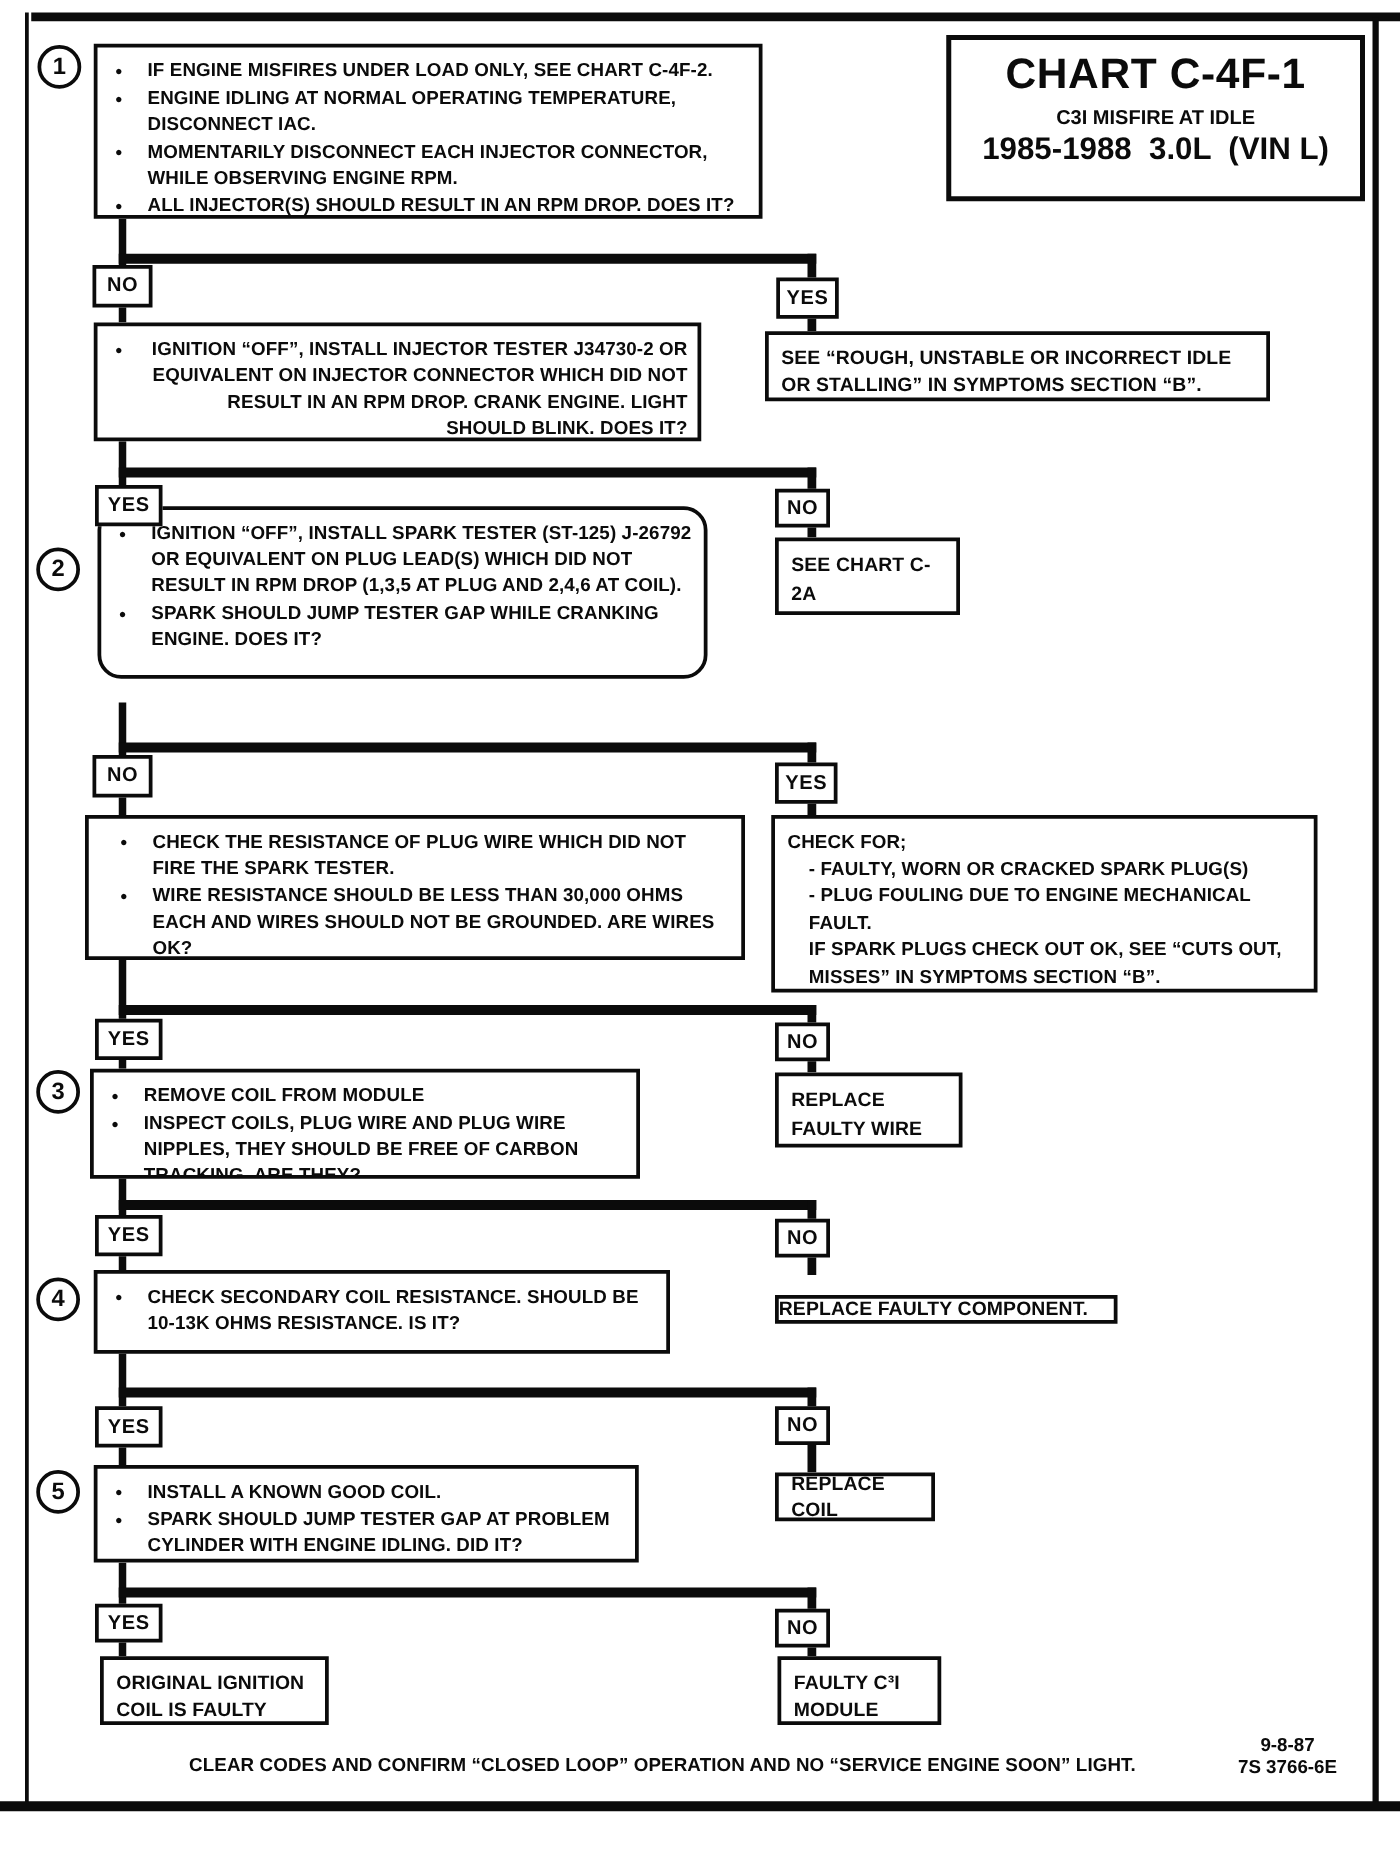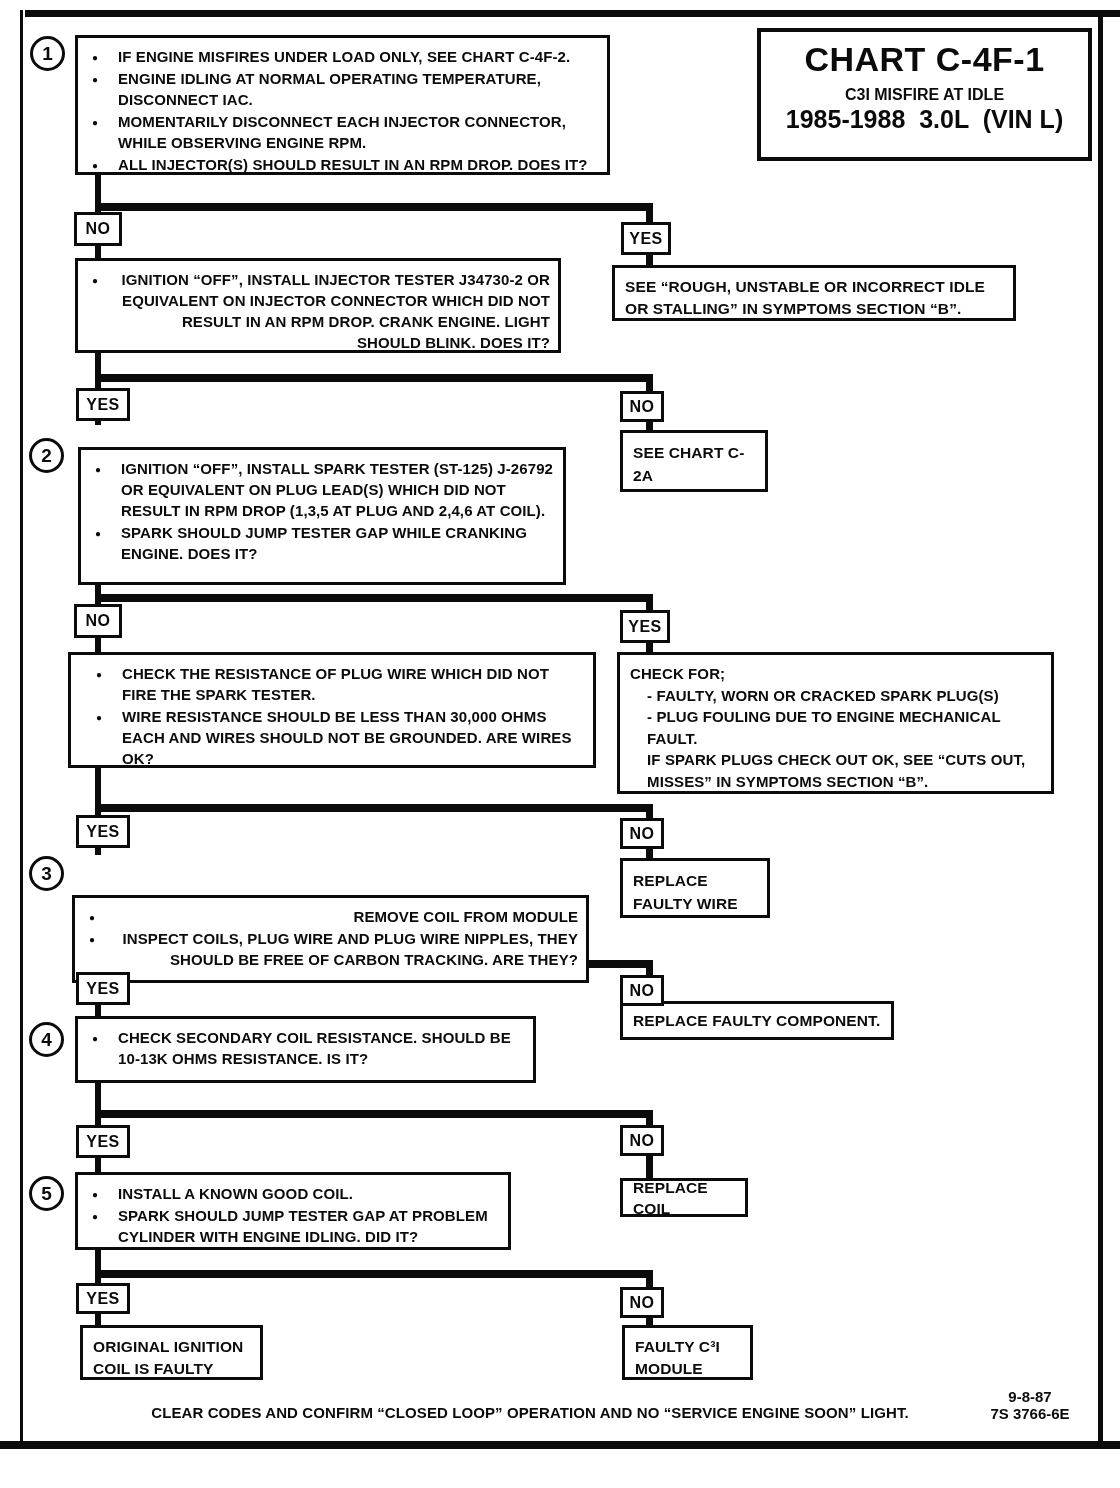--- a/index.html
+++ b/index.html
@@ -126,21 +126,21 @@
     <ul class="blist">
       <li>IGNITION “OFF”, INSTALL INJECTOR TESTER J34730-2 OR EQUIVALENT ON INJECTOR CONNECTOR WHICH DID NOT RESULT IN AN  RPM DROP.  CRANK ENGINE.  LIGHT SHOULD BLINK. DOES IT?</li>
     </ul>
   </div>
 
   <div class="box txt" style="left:612px;top:265px;width:404px;height:56px;font-size:15.5px;line-height:22px;">SEE  “ROUGH, UNSTABLE OR INCORRECT IDLE OR STALLING” IN SYMPTOMS SECTION “B”.</div>
 
   <div class="lbl" style="left:76px;top:388px;width:54px;height:33px;">YES</div>
   <div class="lbl" style="left:620px;top:391px;width:44px;height:31px;">NO</div>
 
-  <div class="box" style="left:78px;top:447px;width:488px;height:138px;">
+  <div class="box" style="left:78px;top:405px;width:488px;height:138px;border-radius:19px;">
     <ul class="blist">
       <li>IGNITION “OFF”, INSTALL SPARK TESTER  (ST-125) J-26792 OR EQUIVALENT ON PLUG LEAD(S) WHICH DID NOT RESULT IN RPM DROP (1,3,5 AT PLUG AND 2,4,6 AT COIL).</li>
       <li>SPARK SHOULD JUMP TESTER GAP WHILE CRANKING ENGINE.  DOES IT?</li>
     </ul>
   </div>
 
   <div class="box txt pre" style="left:620px;top:430px;width:148px;height:62px;font-size:15.5px;line-height:23px;">SEE CHART C-2A
 SECTION C-2</div>
 
   <div class="lbl" style="left:74px;top:604px;width:48px;height:34px;">NO</div>
@@ -156,40 +156,40 @@
   <div class="box txt pre" style="left:617px;top:652px;width:437px;height:142px;font-size:15px;line-height:21.5px;">CHECK FOR;
     - FAULTY, WORN OR CRACKED SPARK PLUG(S)
     - PLUG FOULING DUE TO ENGINE MECHANICAL
     FAULT.
     IF SPARK PLUGS CHECK OUT OK, SEE “CUTS OUT,
     MISSES” IN SYMPTOMS SECTION “B”.</div>
 
   <div class="lbl" style="left:76px;top:815px;width:54px;height:33px;">YES</div>
   <div class="lbl" style="left:620px;top:818px;width:44px;height:31px;">NO</div>
 
-  <div class="box" style="left:72px;top:895px;width:517px;height:88px;text-align:right;">
+  <div class="box" style="left:72px;top:855px;width:440px;height:88px;">
     <ul class="blist">
       <li>REMOVE COIL FROM MODULE</li>
       <li>INSPECT COILS, PLUG WIRE AND PLUG WIRE NIPPLES, THEY SHOULD BE  FREE OF CARBON TRACKING.  ARE THEY?</li>
     </ul>
   </div>
 
   <div class="box txt pre" style="left:620px;top:858px;width:150px;height:60px;font-size:15.5px;line-height:23px;">REPLACE
 FAULTY WIRE (S)</div>
 
   <div class="lbl" style="left:76px;top:972px;width:54px;height:33px;">YES</div>
   <div class="lbl" style="left:620px;top:975px;width:44px;height:31px;">NO</div>
 
   <div class="box" style="left:75px;top:1016px;width:461px;height:67px;">
     <ul class="blist">
       <li>CHECK SECONDARY COIL RESISTANCE.  SHOULD BE 10-13K OHMS RESISTANCE.  IS IT?</li>
     </ul>
   </div>
 
-  <div class="box" style="left:620px;top:1001px;width:274px;height:39px;display:flex;align-items:center;padding-left:10px;font-size:15.5px;">REPLACE FAULTY COMPONENT.</div>
+  <div class="box" style="left:620px;top:1036px;width:274px;height:23px;display:flex;align-items:center;font-size:15.5px;">REPLACE FAULTY COMPONENT.</div>
 
   <div class="lbl" style="left:76px;top:1125px;width:54px;height:33px;">YES</div>
   <div class="lbl" style="left:620px;top:1125px;width:44px;height:31px;">NO</div>
 
   <div class="box" style="left:75px;top:1172px;width:436px;height:78px;">
     <ul class="blist">
       <li>INSTALL A KNOWN GOOD COIL.</li>
       <li>SPARK SHOULD JUMP TESTER GAP AT PROBLEM CYLINDER  WITH ENGINE IDLING.  DID IT?</li>
     </ul>
   </div>

